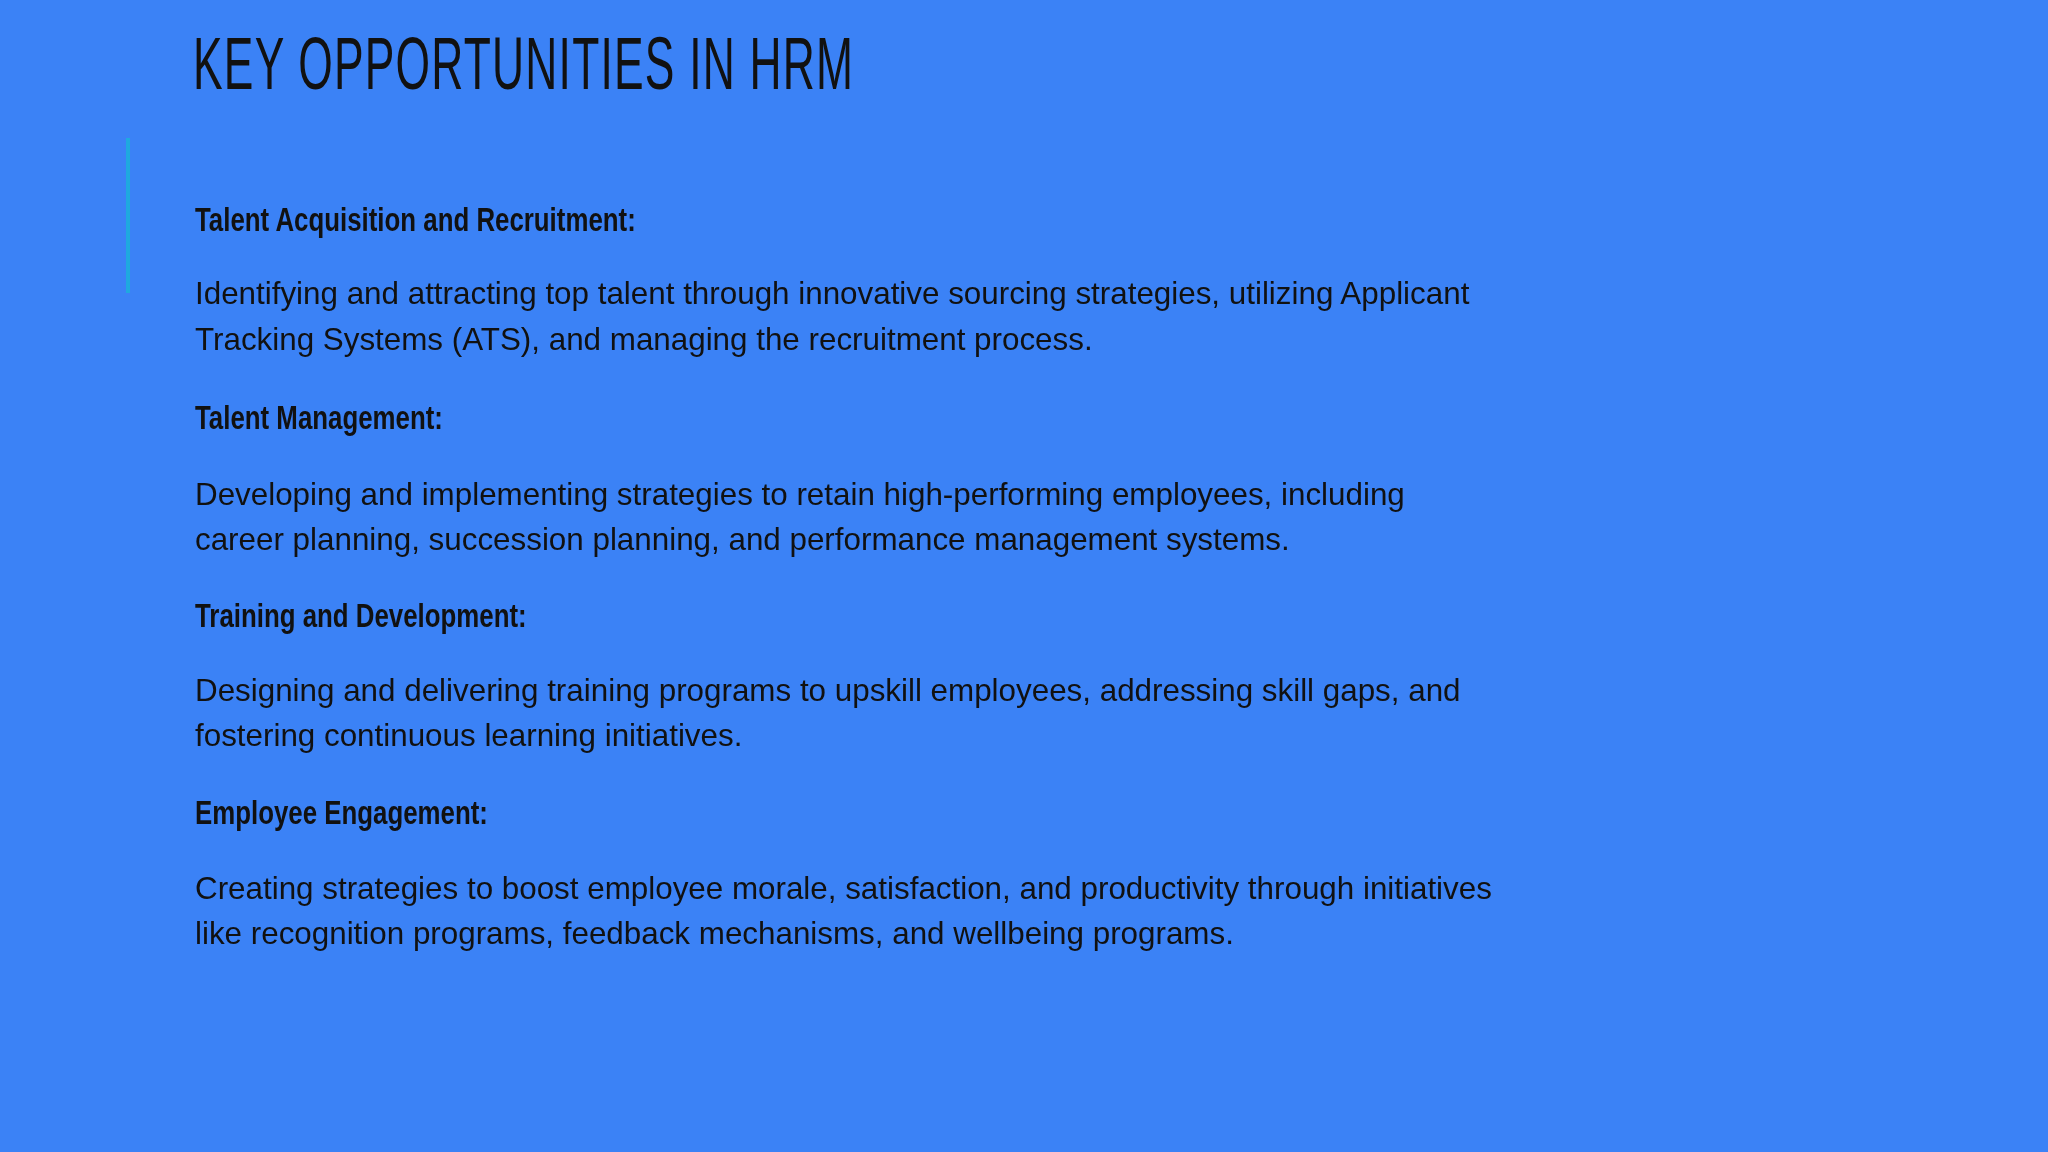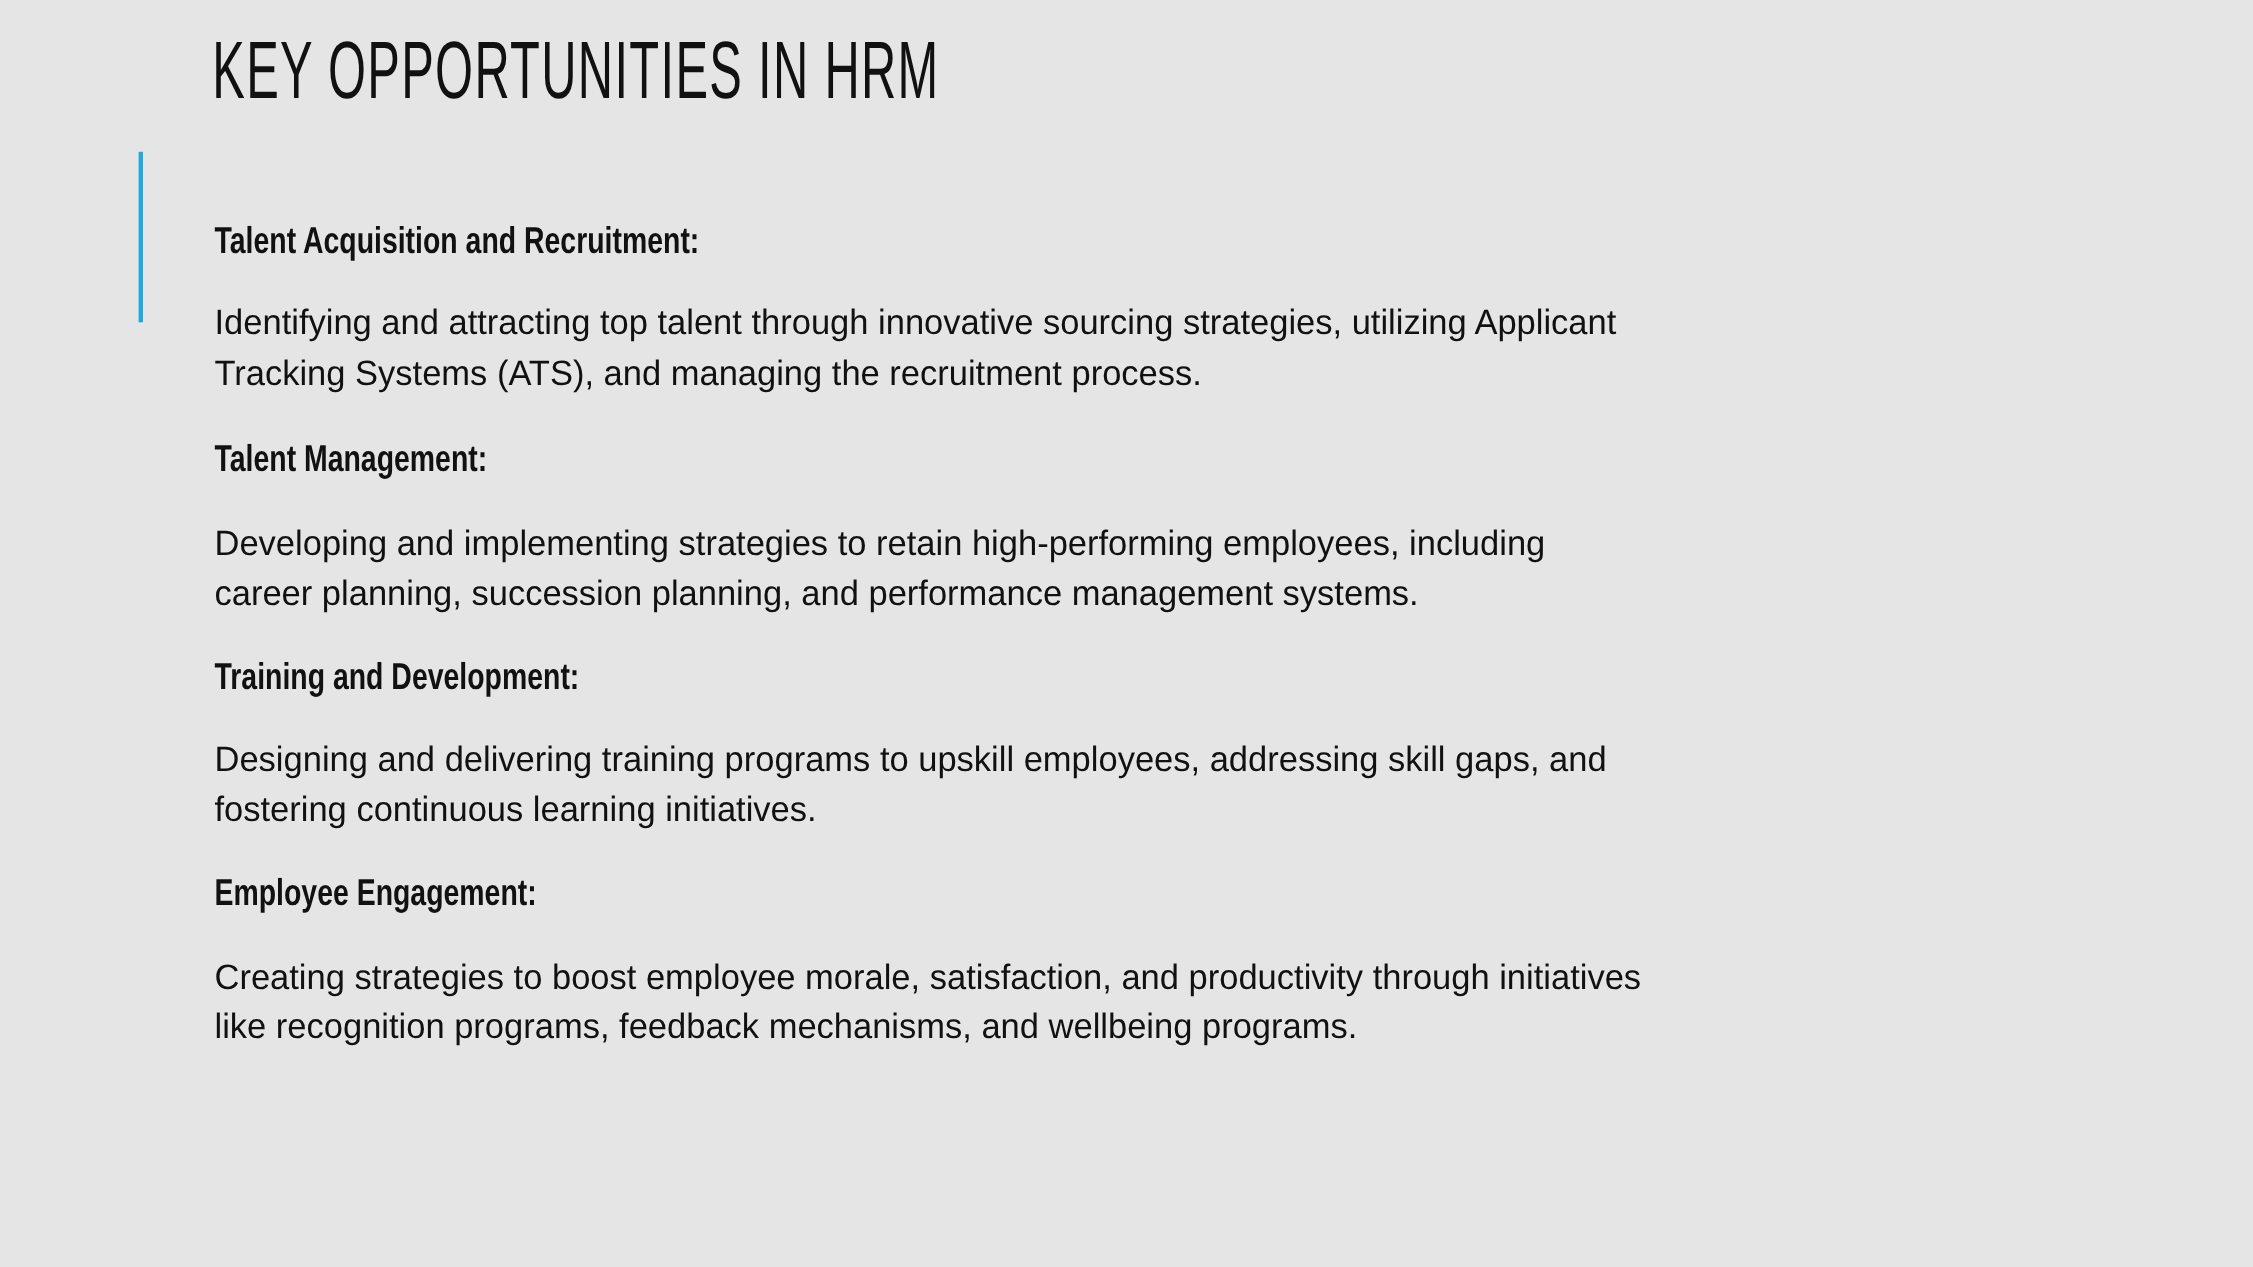--- a/index.html
+++ b/index.html
@@ -1,17 +1,17 @@
 <!DOCTYPE html>
 <html><head>
 <meta charset="utf-8">
 <style>
   html, body { margin: 0; padding: 0; background: #ffffff; }
   body { width: 2048px; height: 1152px; position: relative; overflow: hidden; }
-  .slide { position: absolute; left: 0; top: 0; width: 2048px; height: 1152px; background: #e5e5e5; }
+  .slide { position: absolute; left: 0; top: 0; width: 2048px; height: 1152px; background: #3b82f6; }
   .title {
     position: absolute; left: 193px; top: 27px;
     font-family: "Liberation Sans", sans-serif;
     font-size: 74px; line-height: 1; font-weight: normal;
     color: #111111; white-space: nowrap;
     transform: scaleX(0.6); transform-origin: left top;
     letter-spacing: 2px;
   }
   .accent-bar {
     position: absolute; left: 126px; top: 138px; width: 4px; height: 155px;

